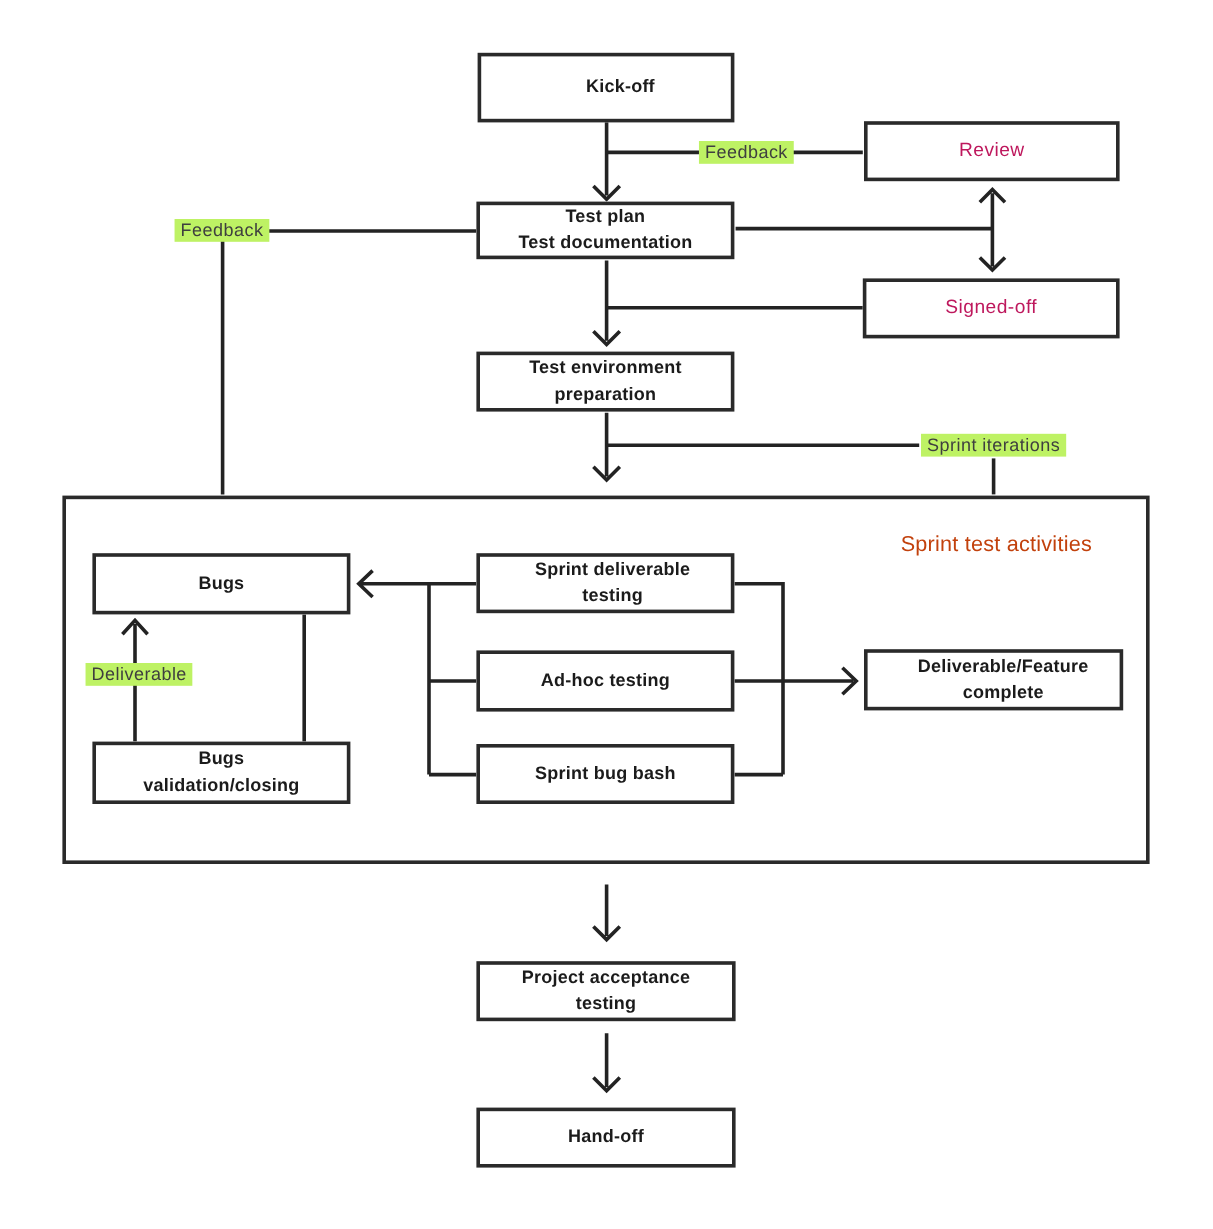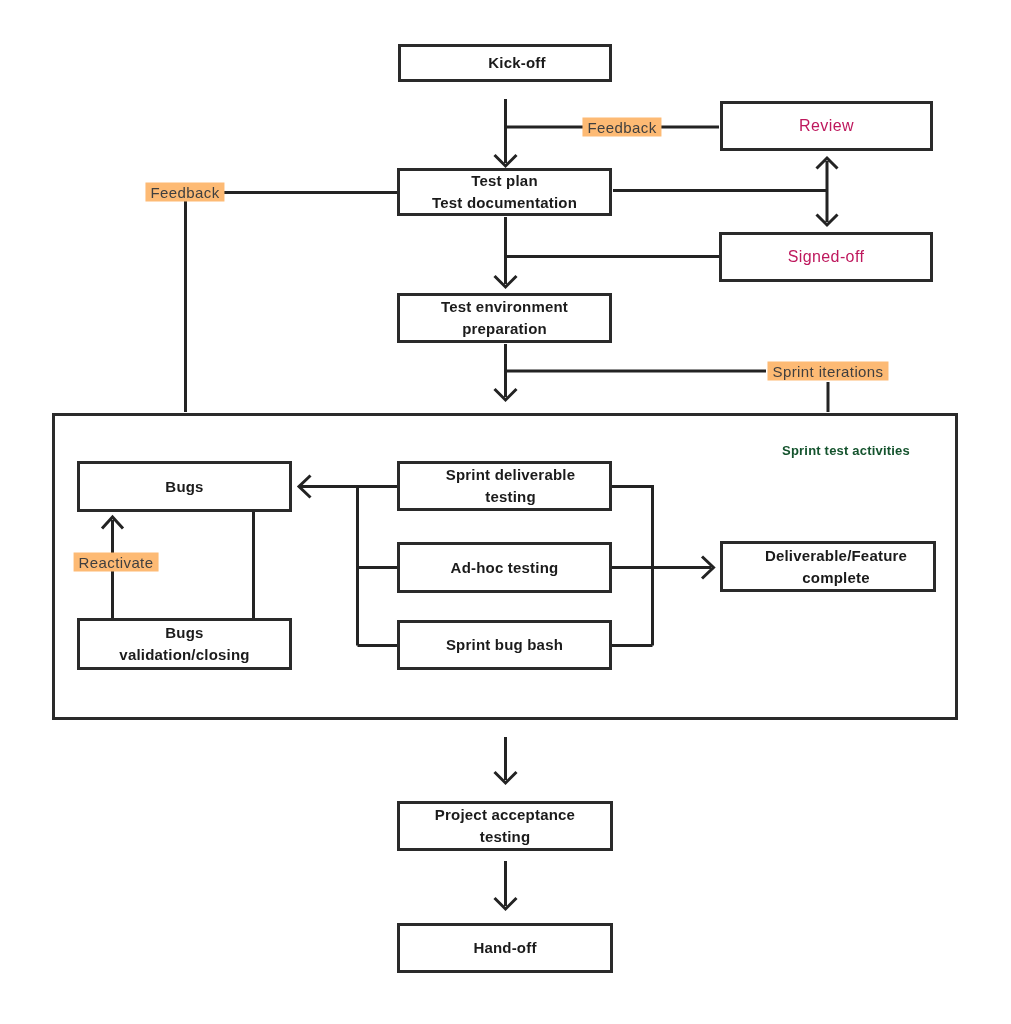--- a/index.html
+++ b/index.html
@@ -51,40 +51,40 @@
     position: absolute;
     box-sizing: border-box;
     border: 3px solid #2a2a2a;
     background: transparent;
     z-index: 1;
   }
   .container-title {
     position: absolute;
     right: 48px;
     top: 29px;
-    font-weight: 700;
-    font-size: 13px;
-    color: #14532d;
+    font-weight: 400;
+    font-size: 18px;
+    color: #c2410c;
     letter-spacing: 0.2px;
     z-index: 2;
   }
   .edge-label {
     position: absolute;
     transform: translate(-50%, -50%);
-    background: #fdba74;
+    background: #bef264;
     padding: 1px 5px;
     font-size: 15px;
     font-weight: 400;
     color: #3f3f3f;
     letter-spacing: 0.4px;
     white-space: nowrap;
     z-index: 3;
   }
   
-  #box-kickoff              { left: 398px; top:  44px; width: 214px; height: 38px; padding-left: 24px; }
+  #box-kickoff              { left: 398px; top:  44px; width: 214px; height: 58px; padding-left: 24px; }
   #box-review               { left: 720px; top: 101px; width: 213px; height: 50px; }
   #box-test-plan            { left: 397px; top: 168px; width: 215px; height: 48px; }
   #box-signed-off           { left: 719px; top: 232px; width: 214px; height: 50px; }
   #box-test-env             { left: 397px; top: 293px; width: 215px; height: 50px; }
   #box-sprint-activities    { left:  52px; top: 413px; width: 906px; height: 307px; }
   #box-bugs                 { left:  77px; top: 461px; width: 215px; height: 51px; }
   #box-sprint-deliverable   { left: 397px; top: 461px; width: 215px; height: 50px; padding-left: 12px; }
   #box-adhoc                { left: 397px; top: 542px; width: 215px; height: 51px; }
   #box-deliverable-complete { left: 720px; top: 541px; width: 216px; height: 51px; padding-left: 16px; }
   #box-bug-bash             { left: 397px; top: 620px; width: 215px; height: 50px; }
@@ -201,15 +201,15 @@
   <div id="box-handoff" class="box">
     <span class="box-label">Hand-off</span>
   </div>
 
   <span id="label-feedback-top" class="edge-label">Feedback</span>
 
   <span id="label-feedback-left" class="edge-label">Feedback</span>
 
   <span id="label-sprint-iterations" class="edge-label">Sprint iterations</span>
 
-  <span id="label-reactivate" class="edge-label">Reactivate</span>
+  <span id="label-reactivate" class="edge-label">Deliverable</span>
 
 </div>
 
 </body></html>

